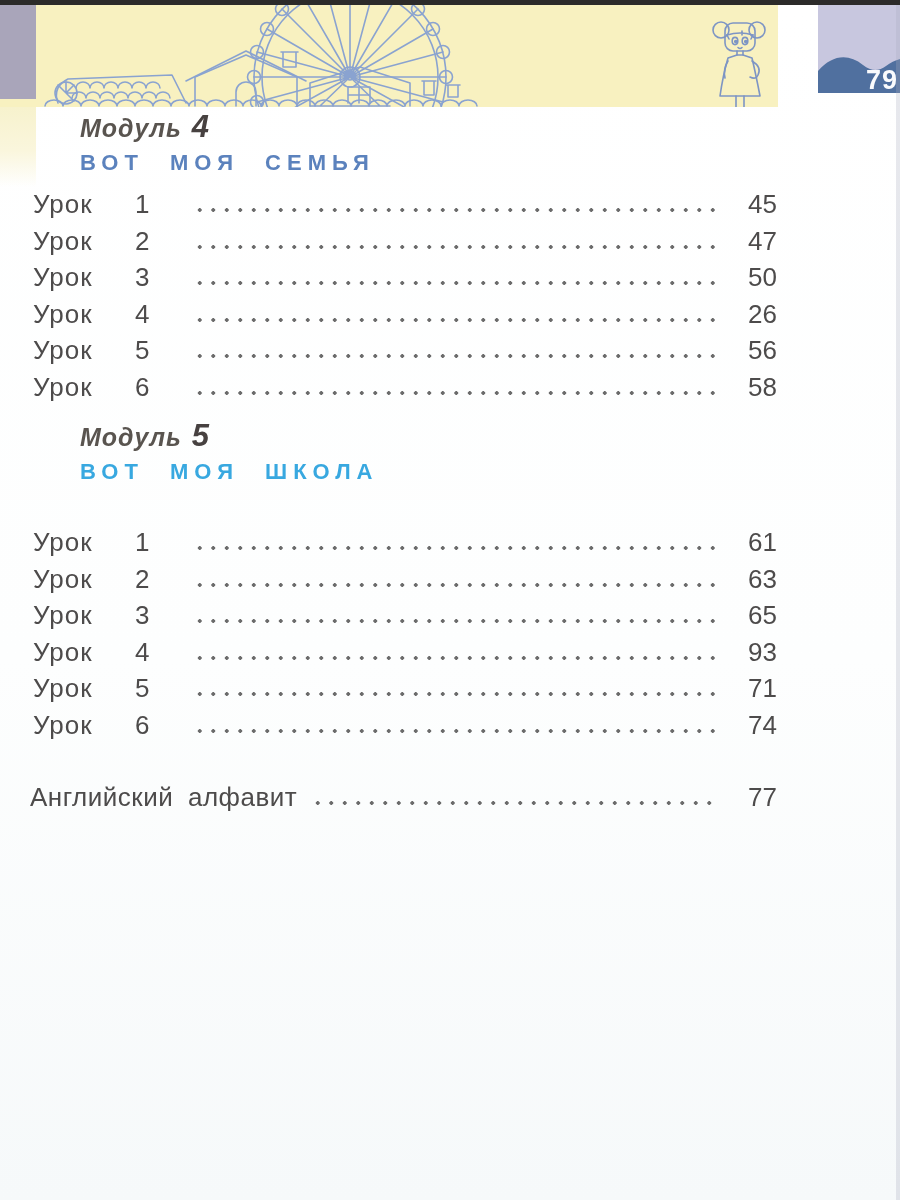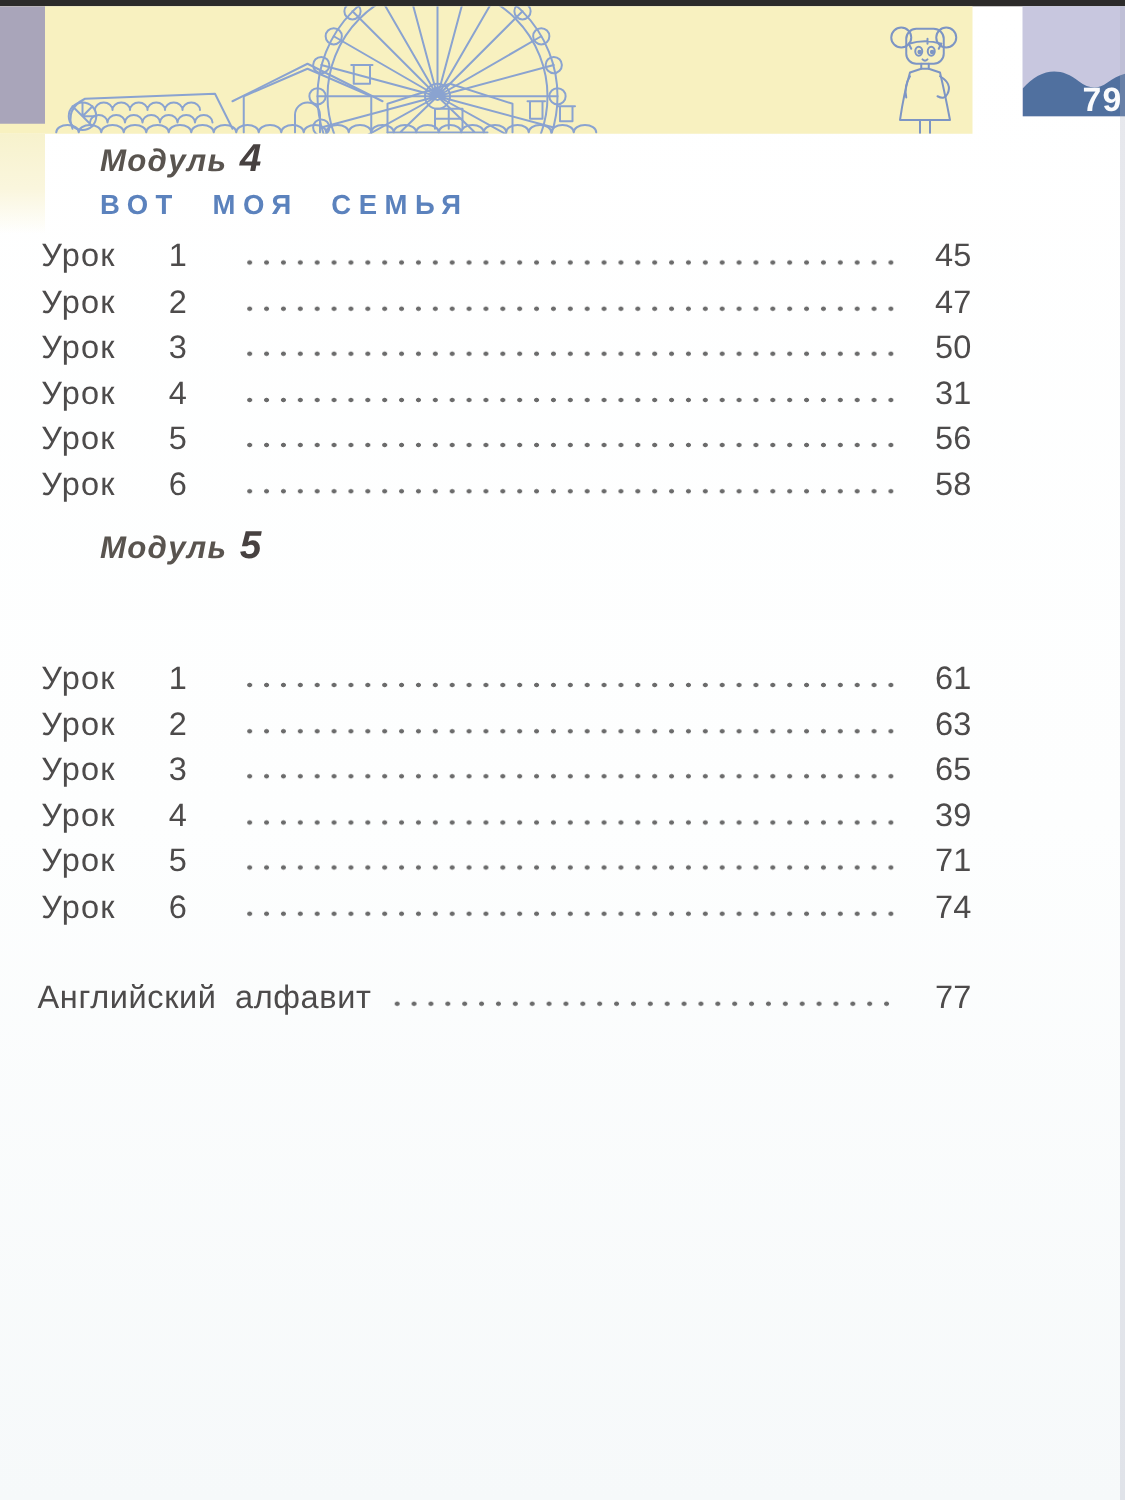--- a/index.html
+++ b/index.html
@@ -153,21 +153,21 @@
       <span class="lesson-word">Урок</span>
       <span class="lesson-num">3</span>
       <span class="leader"></span>
       <span class="page-ref">50</span>
     </div>
 
     <div class="toc-row">
       <span class="lesson-word">Урок</span>
       <span class="lesson-num">4</span>
       <span class="leader"></span>
-      <span class="page-ref">31</span>
+      <span class="page-ref">26</span>
     </div>
 
     <div class="toc-row">
       <span class="lesson-word">Урок</span>
       <span class="lesson-num">5</span>
       <span class="leader"></span>
       <span class="page-ref">56</span>
     </div>
 
     <div class="toc-row">
@@ -176,20 +176,21 @@
       <span class="leader"></span>
       <span class="page-ref">58</span>
     </div>
   </div>
 
 <div class="module-heading" id="m5-heading">
   <div class="module-label-line">
     <span>Модуль</span><span class="module-digit">5</span>
   </div>
   <div class="module-title">
+    <div>ВОТ МОЯ ШКОЛА</div>
   </div>
 </div>
 
 <div class="toc-list" id="m5-list">
 
     <div class="toc-row">
       <span class="lesson-word">Урок</span>
       <span class="lesson-num">1</span>
       <span class="leader"></span>
       <span class="page-ref">61</span>
@@ -206,21 +207,21 @@
       <span class="lesson-word">Урок</span>
       <span class="lesson-num">3</span>
       <span class="leader"></span>
       <span class="page-ref">65</span>
     </div>
 
     <div class="toc-row">
       <span class="lesson-word">Урок</span>
       <span class="lesson-num">4</span>
       <span class="leader"></span>
-      <span class="page-ref">39</span>
+      <span class="page-ref">93</span>
     </div>
 
     <div class="toc-row">
       <span class="lesson-word">Урок</span>
       <span class="lesson-num">5</span>
       <span class="leader"></span>
       <span class="page-ref">71</span>
     </div>
 
     <div class="toc-row">

